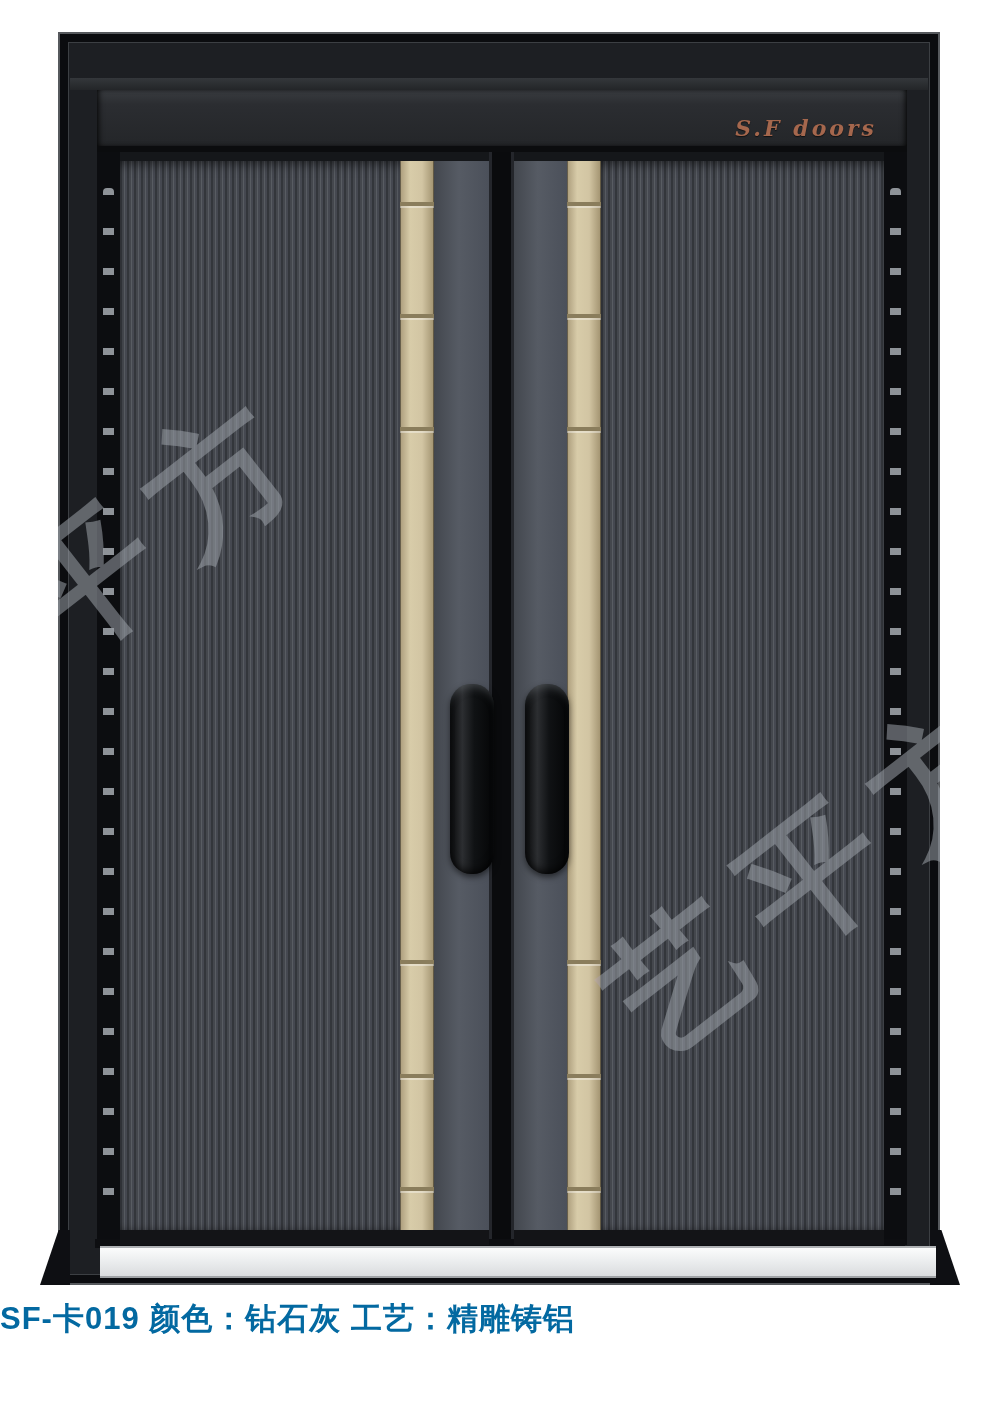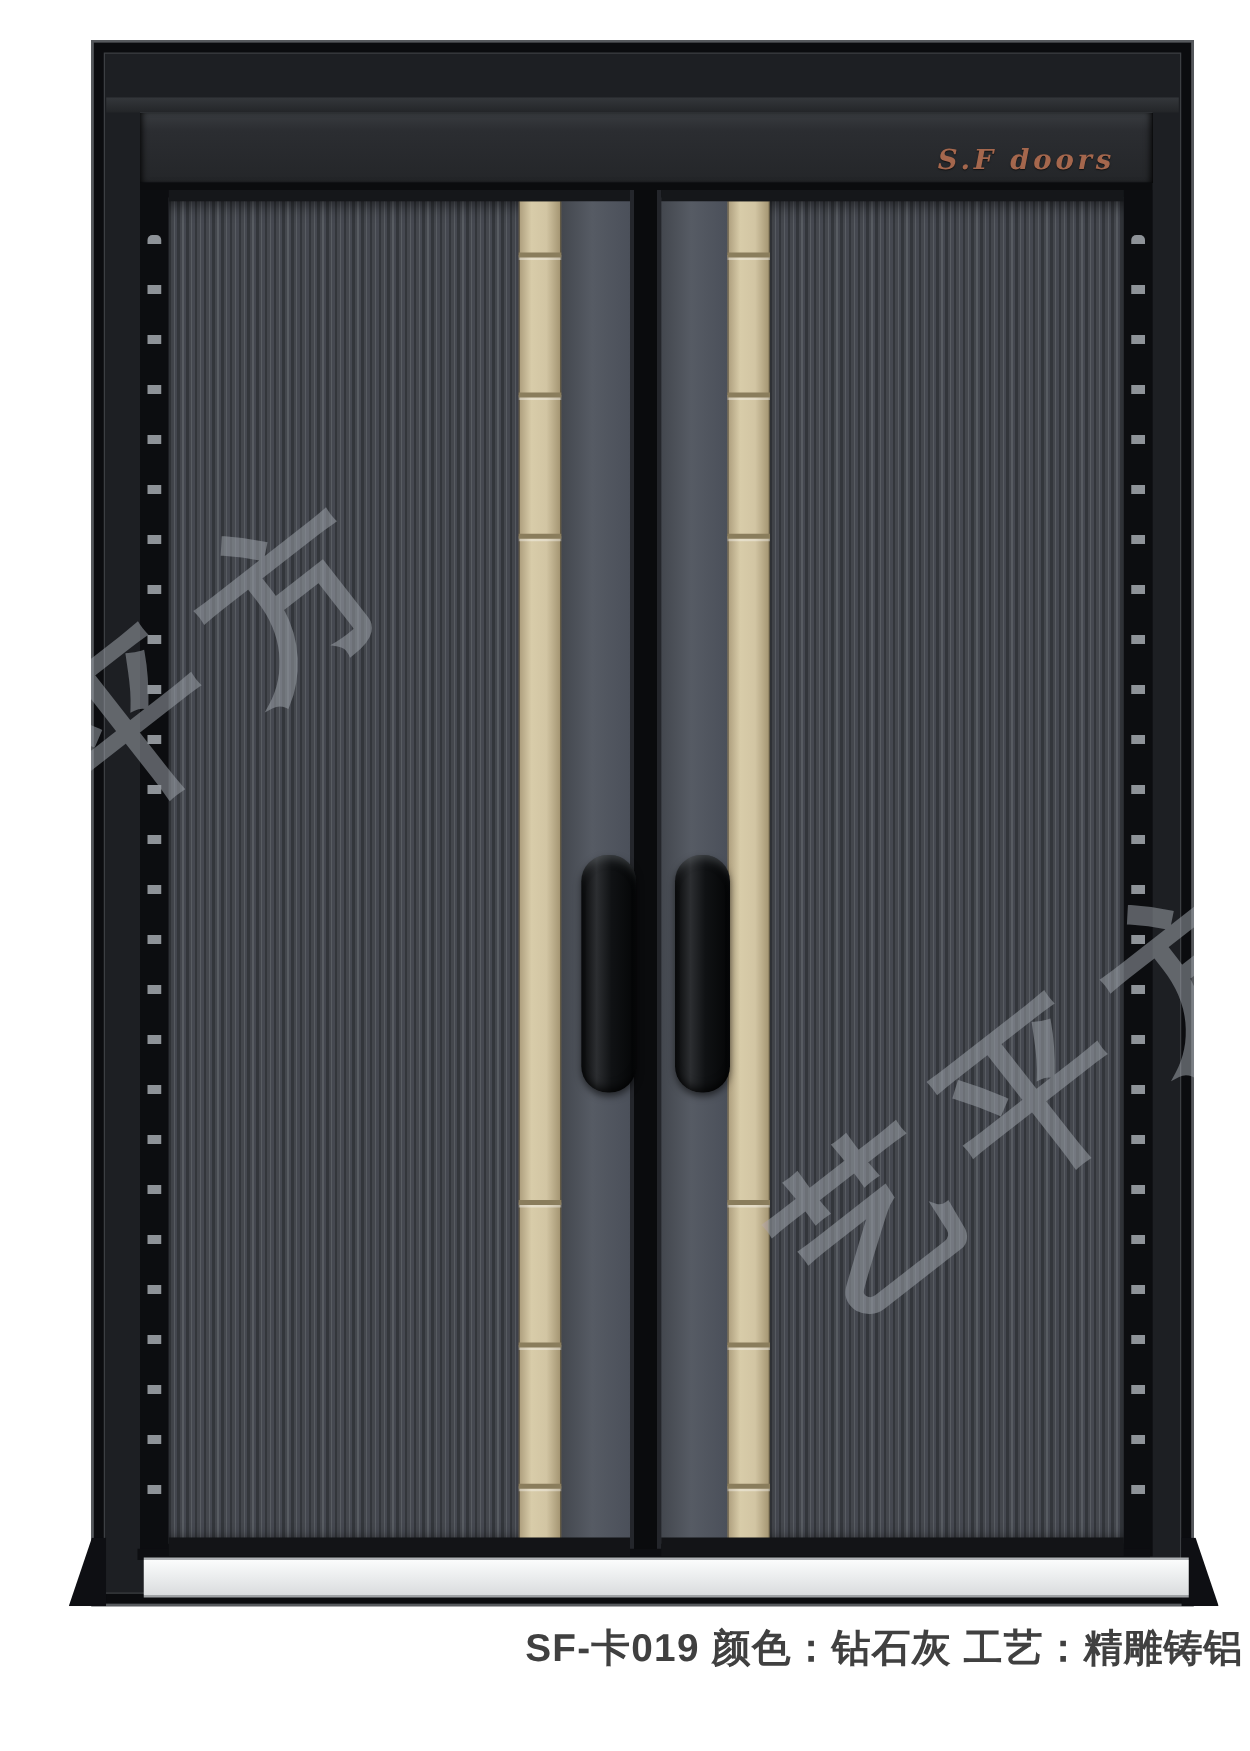--- a/index.html
+++ b/index.html
@@ -1,19 +1,18 @@
 <!DOCTYPE html>
 <html><head>
 <meta charset="utf-8">
 <style>
   html,body{margin:0;padding:0;background:#ffffff;}
   .stage{
     position:relative;width:980px;height:1401px;background:#ffffff;overflow:hidden;
     font-family:"Liberation Sans", sans-serif;
-    margin-left:15px;
   }
   
   .frame{
     position:absolute;left:58px;top:32px;width:878px;height:1249px;
     background:#1d1f23;
     border:2px solid #56595d;
     box-shadow: inset 0 0 0 8px #0b0c0f, inset 0 0 0 9px #3c3f43;
   }
   .bevel-top{
     position:absolute;left:10px;top:44px;width:858px;height:12px;
@@ -100,22 +99,22 @@
   
   .wm{
     position:absolute;font-size:140px;font-weight:700;letter-spacing:26px;white-space:nowrap;
     color:#9aa0a7;opacity:.55;mix-blend-mode:lighten;transform:rotate(-38deg);
     pointer-events:none;z-index:6;
   }
   .wm.left-mark{left:-150px;top:480px;}
   .wm.right-mark{left:575px;top:775px;}
   
   .caption{
-    position:absolute;left:0;top:1298px;width:100%;text-align:right;
-    font-size:31px;font-weight:700;color:#404040;letter-spacing:1px;
+    position:absolute;left:0;top:1298px;width:100%;text-align:left;
+    font-size:31px;font-weight:700;color:#0369a1;letter-spacing:1px;
   }
 </style>
 </head>
 <body>
 
 <div class="stage">
 
   <div class="frame">
     <div class="bevel-top"></div>
 

